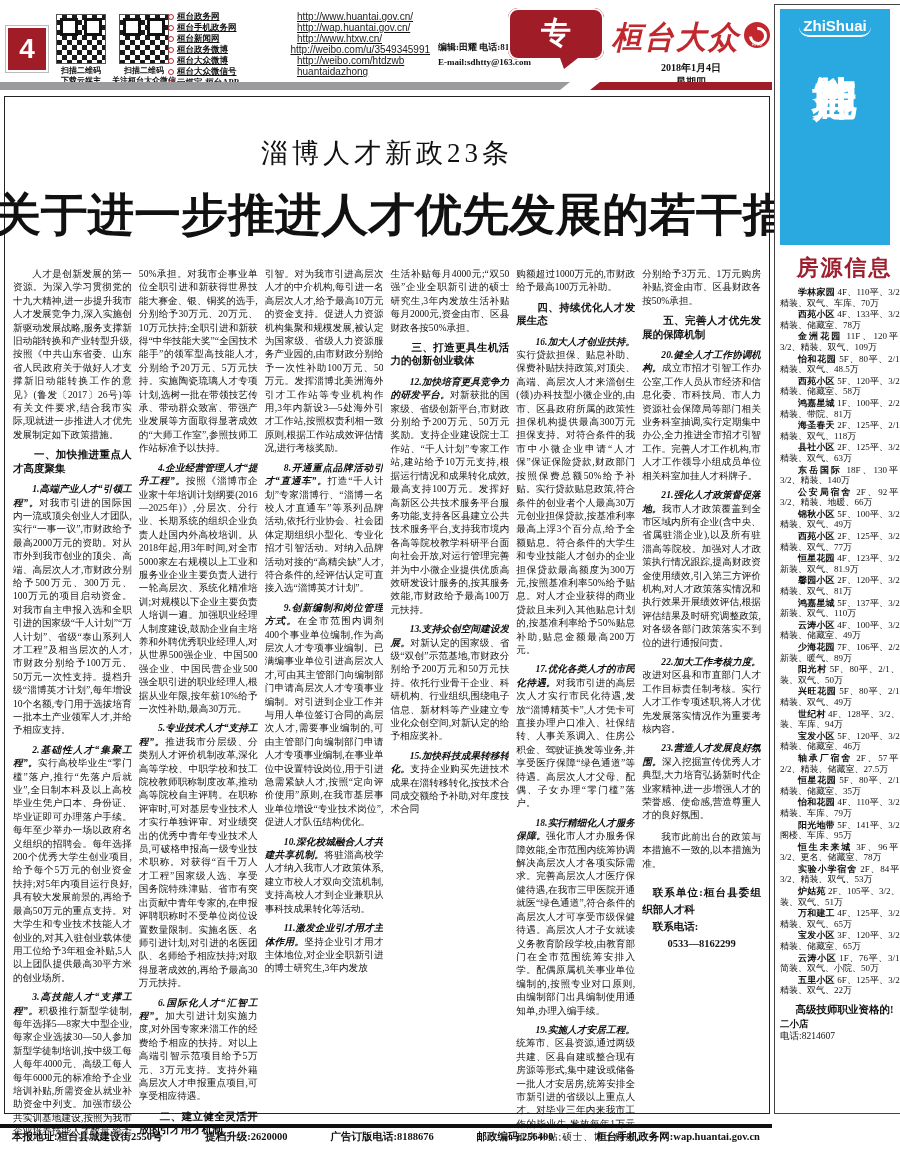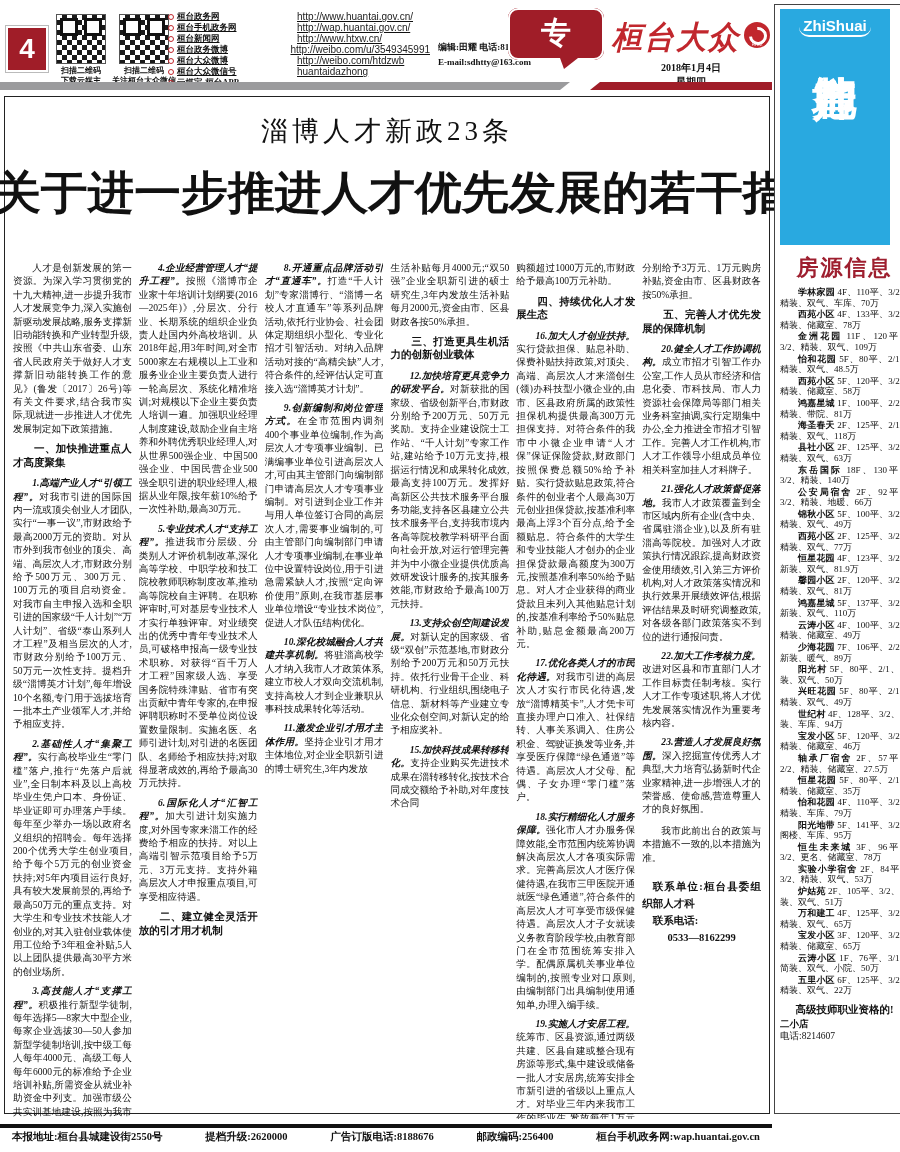--- a/index.html
+++ b/index.html
@@ -48,25 +48,25 @@
   .hdrbar .gray { position:absolute; left:0; top:0; width:560px; height:8px; background:#9b9b9d; }
   .hdrbar .grayslant { position:absolute; left:560px; top:0; width:0; height:0;
                        border-top:8px solid #9b9b9d; border-right:10px solid transparent; }
   .hdrbar .red { position:absolute; left:600px; top:0; width:172px; height:8px; background:#a01d28; }
   .hdrbar .redslant { position:absolute; left:590px; top:0; width:0; height:0;
                       border-bottom:8px solid #a01d28; border-left:10px solid transparent; }
 
   
   .frame { position:absolute; left:4px; top:96px; width:766px; height:1018px;
            border:1px solid #222; background:#fff; padding:8px 4px 4px 4px; }
-  .kicker { text-align:center; font-size:27px; letter-spacing:4px; margin-top:8px; color:#111; }
+  .kicker { text-align:center; font-size:27px; letter-spacing:4px; margin-top:30px; color:#111; }
   .title { text-align:center; font-size:45px; font-weight:bold; letter-spacing:0px;
            margin-top:14px; margin-bottom:16px; transform:scaleX(1.04); white-space:nowrap; }
   .cols { display:flex; gap:7px; padding:6px 4px 0 4px; height:880px; }
-  .col { flex:1 1 0; overflow:hidden; font-size:9.6px; line-height:13.4px; text-align:justify;margin-top:16px; }
+  .col { flex:1 1 0; overflow:hidden; font-size:9.6px; line-height:13.4px; text-align:justify; }
   .col p { text-indent:2em; margin-bottom:6px; }
   .col p.cont { text-indent:0; }
   .col p.heading { font-weight:bold; font-size:10.5px; text-indent:2em; margin:7px 0; }
   .col .lead { font-weight:bold; font-style:italic; }
   .col p.closing { margin-top:8px; }
   .contactblk { margin-top:14px; font-weight:bold; font-size:10.5px; line-height:17px; }
   .contactblk div { text-indent:1em; }
   .contactblk .phone { text-align:center; text-indent:0; }
 
   
@@ -185,26 +185,28 @@
     <div class="title">关于进一步推进人才优先发展的若干措施</div>
     <div class="cols" id="cols">
         <div class="col">
           <p>人才是创新发展的第一资源。为深入学习贯彻党的十九大精神,进一步提升我市人才发展竞争力,深入实施创新驱动发展战略,服务支撑新旧动能转换和产业转型升级,按照《中共山东省委、山东省人民政府关于做好人才支撑新旧动能转换工作的意见》(鲁发〔2017〕26号)等有关文件要求,结合我市实际,现就进一步推进人才优先发展制定如下政策措施。</p>
           <p class="heading">一、加快推进重点人才高度聚集</p>
           <p><span class="lead">1.高端产业人才“引领工程”。</span>对我市引进的国际国内一流或顶尖创业人才团队,实行“一事一议”,市财政给予最高2000万元的资助。对从市外到我市创业的顶尖、高端、高层次人才,市财政分别给予500万元、300万元、100万元的项目启动资金。对我市自主申报入选和全职引进的国家级“千人计划”“万人计划”、省级“泰山系列人才工程”及相当层次的人才,市财政分别给予100万元、50万元一次性支持。提档升级“淄博英才计划”,每年增设10个名额,专门用于选拔培育一批本土产业领军人才,并给予相应支持。</p>
           <p><span class="lead">2.基础性人才“集聚工程”。</span>实行高校毕业生“零门槛”落户,推行“先落户后就业”,全日制本科及以上高校毕业生凭户口本、身份证、毕业证即可办理落户手续。每年至少举办一场以政府名义组织的招聘会。每年选择200个优秀大学生创业项目,给予每个5万元的创业资金扶持;对5年内项目运行良好,具有较大发展前景的,再给予最高50万元的重点支持。对大学生和专业技术技能人才创业的,对其入驻创业载体使用工位给予3年租金补贴,5人以上团队提供最高30平方米的创业场所。</p>
           <p><span class="lead">3.高技能人才“支撑工程”。</span>积极推行新型学徒制,每年选择5—8家大中型企业,每家企业选拔30—50人参加新型学徒制培训,按中级工每人每年4000元、高级工每人每年6000元的标准给予企业培训补贴,所需资金从就业补助资金中列支。加强市级公共实训基地建设,按照为我市企业培养技能人才数量,给予一定资金支持。对新认定为国家级、省级、市级技师工作站的,市财政给予最高30万元一次性建设发展资金支持。对企业职工经培训新获得技师、高级技师职业资格的,分别一次性给予2500元、3000元补贴,市、区县各按</p>
         </div>
         <div class="col">
+          <p class="cont">50%承担。对我市企事业单位全职引进和新获得世界技能大赛金、银、铜奖的选手,分别给予30万元、20万元、10万元扶持;全职引进和新获得“中华技能大奖”“全国技术能手”的领军型高技能人才,分别给予20万元、5万元扶持。实施陶瓷琉璃人才专项计划,选树一批在带领技艺传承、带动群众致富、带强产业发展等方面取得显著成效的“大师工作室”,参照技师工作站标准予以扶持。</p>
           <p><span class="lead">4.企业经营管理人才“提升工程”。</span>按照《淄博市企业家十年培训计划纲要(2016—2025年)》,分层次、分行业、长期系统的组织企业负责人赴国内外高校培训。从2018年起,用3年时间,对全市5000家左右规模以上工业和服务业企业主要负责人进行一轮高层次、系统化精准培训;对规模以下企业主要负责人培训一遍。加强职业经理人制度建设,鼓励企业自主培养和外聘优秀职业经理人,对从世界500强企业、中国500强企业、中国民营企业500强全职引进的职业经理人,根据从业年限,按年薪10%给予一次性补助,最高30万元。</p>
           <p><span class="lead">5.专业技术人才“支持工程”。</span>推进我市分层级、分类别人才评价机制改革,深化高等学校、中职学校和技工院校教师职称制度改革,推动高等院校自主评聘。在职称评审时,可对基层专业技术人才实行单独评审。对业绩突出的优秀中青年专业技术人员,可破格申报高一级专业技术职称。对获得“百千万人才工程”国家级人选、享受国务院特殊津贴、省市有突出贡献中青年专家的,在申报评聘职称时不受单位岗位设置数量限制。实施名医、名师引进计划,对引进的名医团队、名师给予相应扶持;对取得显著成效的,再给予最高30万元扶持。</p>
           <p><span class="lead">6.国际化人才“汇智工程”。</span>加大引进计划实施力度,对外国专家来淄工作的经费给予相应的扶持。对以上高端引智示范项目给予5万元、3万元支持。支持外籍高层次人才申报重点项目,可享受相应待遇。</p>
           <p class="heading">二、建立健全灵活开放的引才用才机制</p>
         </div>
         <div class="col">
+          <p class="cont">引智。对为我市引进高层次人才的中介机构,每引进一名高层次人才,给予最高10万元的资金支持。促进人力资源机构集聚和规模发展,被认定为国家级、省级人力资源服务产业园的,由市财政分别给予一次性补助100万元、50万元。发挥淄博北美洲海外引才工作站等专业机构作用,3年内新设3—5处海外引才工作站,按照权责利相一致原则,根据工作站成效评估情况,进行考核奖励。</p>
           <p><span class="lead">8.开通重点品牌活动引才“直通车”。</span>打造“千人计划”专家淄博行、“淄博一名校人才直通车”等系列品牌活动,依托行业协会、社会团体定期组织小型化、专业化招才引智活动。对纳入品牌活动对接的“高精尖缺”人才,符合条件的,经评估认定可直接入选“淄博英才计划”。</p>
           <p><span class="lead">9.创新编制和岗位管理方式。</span>在全市范围内调剂400个事业单位编制,作为高层次人才专项事业编制。已满编事业单位引进高层次人才,可由其主管部门向编制部门申请高层次人才专项事业编制。对引进到企业工作并与用人单位签订合同的高层次人才,需要事业编制的,可由主管部门向编制部门申请人才专项事业编制,在事业单位中设置特设岗位,用于引进急需紧缺人才,按照“定向评价使用”原则,在我市基层事业单位增设“专业技术岗位”,促进人才队伍结构优化。</p>
           <p><span class="lead">10.深化校城融合人才共建共享机制。</span>将驻淄高校学人才纳入我市人才政策体系,建立市校人才双向交流机制,支持高校人才到企业兼职从事科技成果转化等活动。</p>
           <p><span class="lead">11.激发企业引才用才主体作用。</span>坚持企业引才用才主体地位,对企业全职新引进的博士研究生,3年内发放</p>
         </div>
         <div class="col">
           <p class="cont">生活补贴每月4000元;“双50强”企业全职新引进的硕士研究生,3年内发放生活补贴每月2000元,资金由市、区县财政各按50%承担。</p>
           <p class="heading">三、打造更具生机活力的创新创业载体</p>
           <p><span class="lead">12.加快培育更具竞争力的研发平台。</span>对新获批的国家级、省级创新平台,市财政分别给予200万元、50万元奖励。支持企业建设院士工作站、“千人计划”专家工作站,建站给予10万元支持,根据运行情况和成果转化成效,最高支持100万元。发挥好高新区公共技术服务平台服务功能,支持各区县建立公共技术服务平台,支持我市境内各高等院校教学科研平台面向社会开放,对运行管理完善并为中小微企业提供优质高效研发设计服务的,按其服务效能,市财政给予最高100万元扶持。</p>
           <p><span class="lead">13.支持众创空间建设发展。</span>对新认定的国家级、省级“双创”示范基地,市财政分别给予200万元和50万元扶持。依托行业骨干企业、科研机构、行业组织,围绕电子信息、新材料等产业建立专业化众创空间,对新认定的给予相应奖补。</p>

